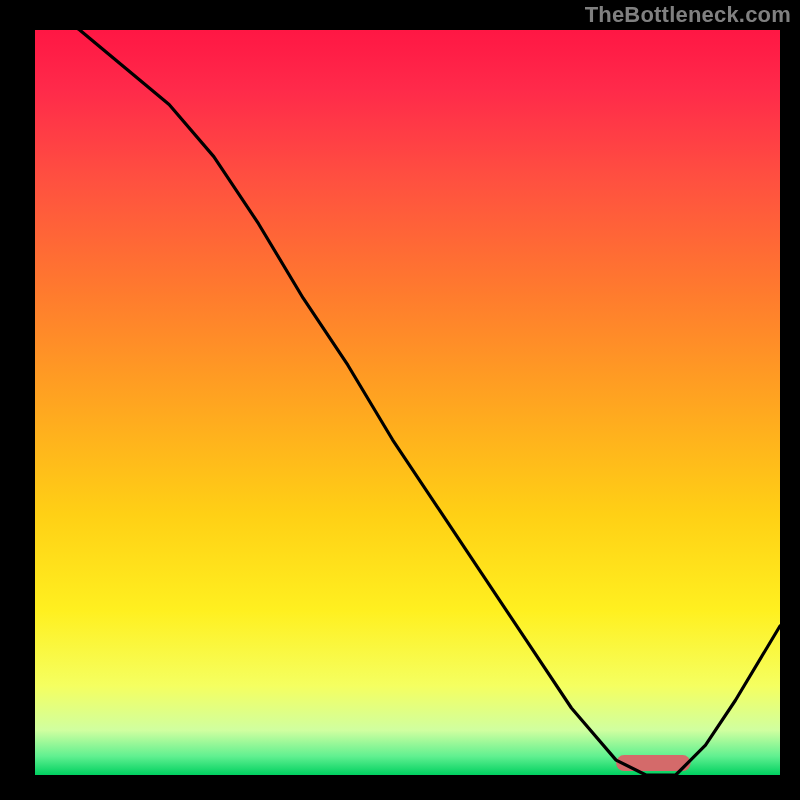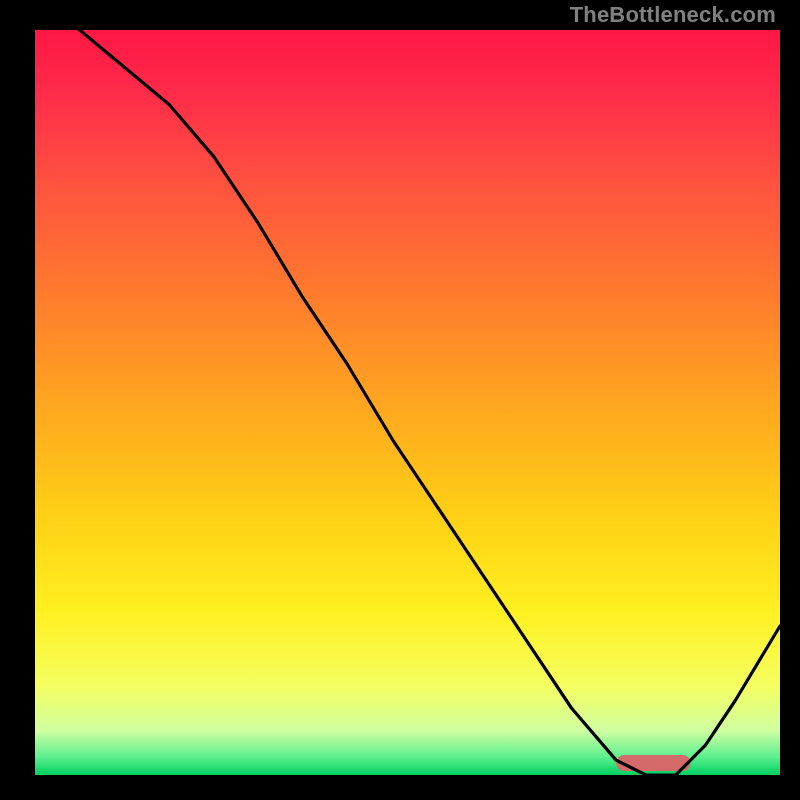--- a/index.html
+++ b/index.html
@@ -13,21 +13,21 @@
   }
   .frame {
     position: absolute;
     left: 0; top: 0;
     width: 800px; height: 800px;
     background: #000;
   }
   .watermark {
     position: absolute;
     top: 2px;
-    right: 24px;
+    right: 9px;
     color: #808080;
     font-size: 22px;
     font-weight: 600;
     letter-spacing: 0.2px;
   }
   svg {
     position: absolute;
     left: 0; top: 0;
   }
 </style>

